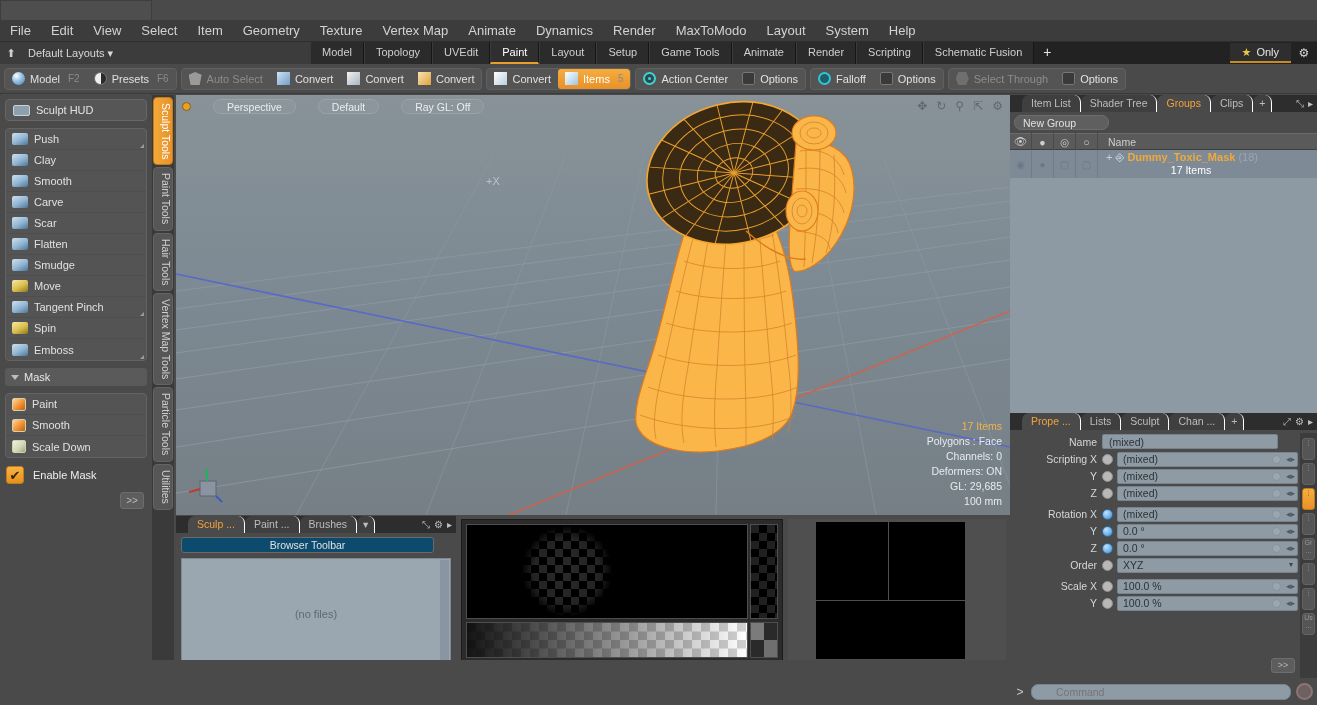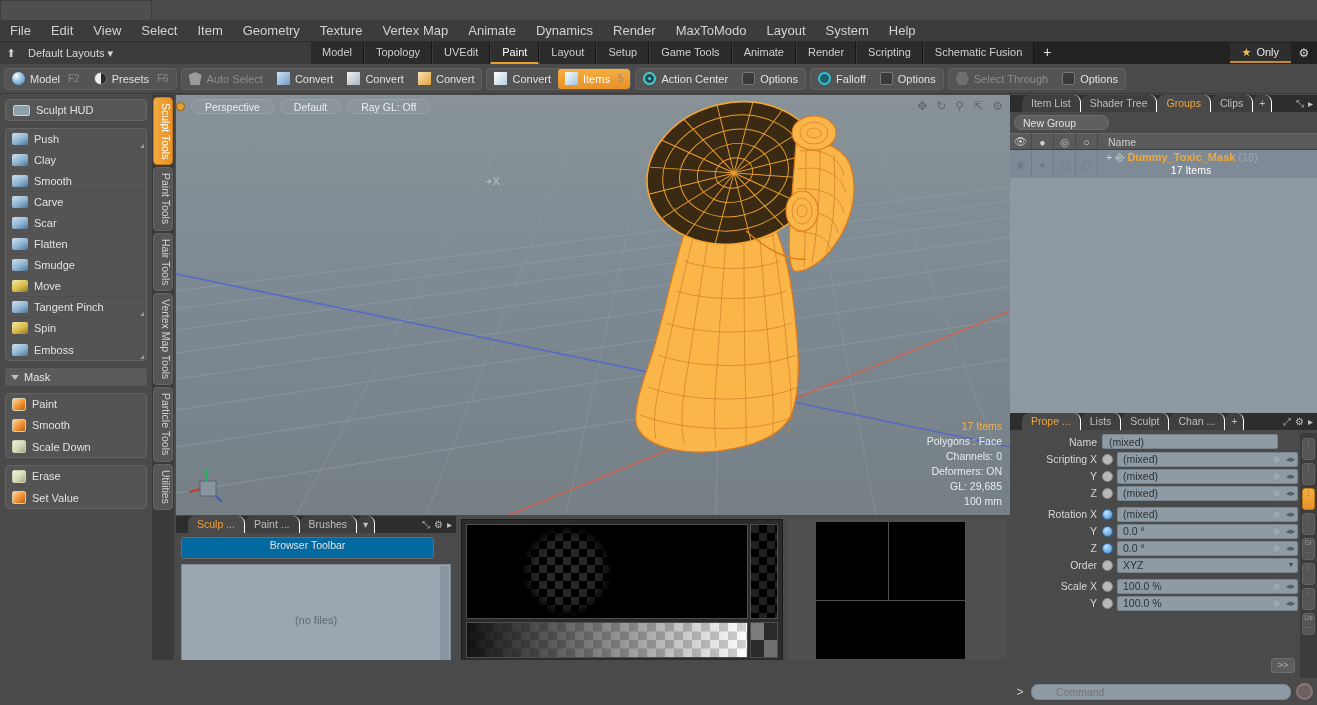--- a/index.html
+++ b/index.html
@@ -171,21 +171,21 @@
   .vtab {
     width:20px; margin:2px 1px 0 1px; background:#565656; border:1px solid #646464; border-radius:4px;
     color:#cfcfcf; font-size:10.5px; text-align:center;
     writing-mode: vertical-rl; padding:5px 0; white-space:nowrap;
   }
   .vtab.active { background: linear-gradient(to right,#f3a93a,#e8912a); color:#fff; border-color:#c67c16; }
 
   
   .viewport { left:176px; top:95px; width:834px; height:420px; background:#7d8a91; overflow:hidden; }
   .vp-header { position:absolute; left:0; top:0; width:850px; height:22px; display:flex; align-items:center;
-      gap:6px; background:rgba(124,137,145,.0);}
+      gap:22px; padding-left:6px; background:rgba(124,137,145,.0);}
   .vp-dot { width:9px;height:9px;border-radius:50%;background:#e8a02a; border:1px solid #8a5f12;}
   .vp-pill {
     height:15px; line-height:14px; padding:0 13px; font-size:10.5px; color:#e9eef1;
     border:1px solid #98a3aa; border-radius:8px; background:rgba(255,255,255,.04);
   }
   .vp-icons { margin-left:auto; display:flex; align-items:center; gap:9px; padding-right:8px; color:#5e6a71; font-size:12px;}
   .vp-stats { position:absolute; right:8px; bottom:6px; text-align:right; font-size:10.5px; color:#e6ebee; line-height:15px;}
   .vp-stats .items { color:#f3b24a; }
   .vp-xlabel { position:absolute; left:310px; top:80px; color:#b9c3c8; font-size:11px;}
   .axis-gizmo { position:absolute; left:10px; bottom:10px; width:42px; height:40px;}
@@ -231,21 +231,21 @@
   .prop-sep { height:4px; }
   .prop-gobtn { position:absolute; right:22px; bottom:6px; width:24px;height:15px; background:#5d5d5d;
      border:1px solid #6e6e6e; border-radius:3px; color:#b6b6b6; font-size:9px;text-align:center;line-height:13px;}
   .rstrip { position:absolute; right:0; top:0; width:17px; height:100%; background:#3c3c3c; padding-top:2px;}
   .rdots { width:13px; margin:3px auto; height:22px; background:#555; border:1px solid #636363; border-radius:3px;
      color:#9a9a9a; font-size:7px; text-align:center; line-height:8px; overflow:hidden;}
   .rdots.active { background:linear-gradient(to bottom,#f5ae3f,#e8912a); border-color:#c27c17; color:#7a4d08;}
 
   
   .bbrowse { left:176px; top:516px; width:280px; height:162px; background:#4a4a4a;}
-  .browser-toolbar { margin:4px 22px 0 5px; height:22px; background:#0369a1; border:1px solid #6a6a6a;
+  .browser-toolbar { margin:4px 22px 0 5px; height:16px; background:#0c4a6e; border:1px solid #6a6a6a;
       border-radius:3px; text-align:center; font-size:10.5px; color:#e0e0e0; line-height:15px;}
   .browser-area { margin:5px 5px 0 5px; height:112px; background:#9aa6b0; border:1px solid #7d8a94;
       display:flex; align-items:center; justify-content:center; font-size:11px; color:#5d6a74; position:relative;}
   .browser-scroll { position:absolute; right:1px; top:1px; width:9px; bottom:1px; background:#8995a0;}
 
   
   .imgpanel { left:458px; top:516px; width:552px; height:162px; background:#4a4a4a;}
   .img-left { position:absolute; left:3px; top:3px; width:322px; height:144px; background:#2b2b2b; border:1px solid #1c1c1c;}
   .img-main { position:absolute; left:4px; top:4px; width:282px; height:95px; background:#000; border:1px solid #4e4e4e;}
   .img-side { position:absolute; right:4px; top:4px; width:28px; height:95px; background:#000; border:1px solid #4e4e4e;}
@@ -463,30 +463,20 @@
           <span class="ic-mask"></span>
           <span>Paint</span>
         </div>
         <div class="tool-row">
           <span class="ic-mask"></span>
           <span>Smooth</span>
         </div>
         <div class="tool-row">
           <span class="ic-mask g"></span>
           <span>Scale Down</span>
-        </div>
-      </div>
-    <div class="tool-group" id="mask-tool-group-2">
-        <div class="tool-row">
-          <span class="ic-mask g"></span>
-          <span>Erase</span>
-        </div>
-        <div class="tool-row">
-          <span class="ic-mask"></span>
-          <span>Set Value</span>
         </div>
       </div>
     <div class="enable-row">
       <span class="chk">✔</span>
       <span>Enable Mask</span>
     </div>
     <div style="display:flex;justify-content:flex-end;padding:8px 8px 0 0;">
       <div class="dblarrow">&gt;&gt;</div>
     </div>
   </div>

